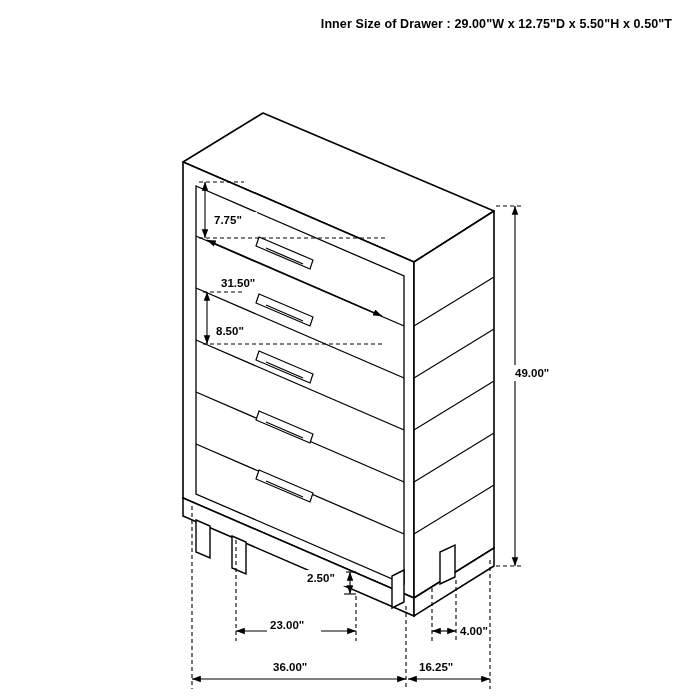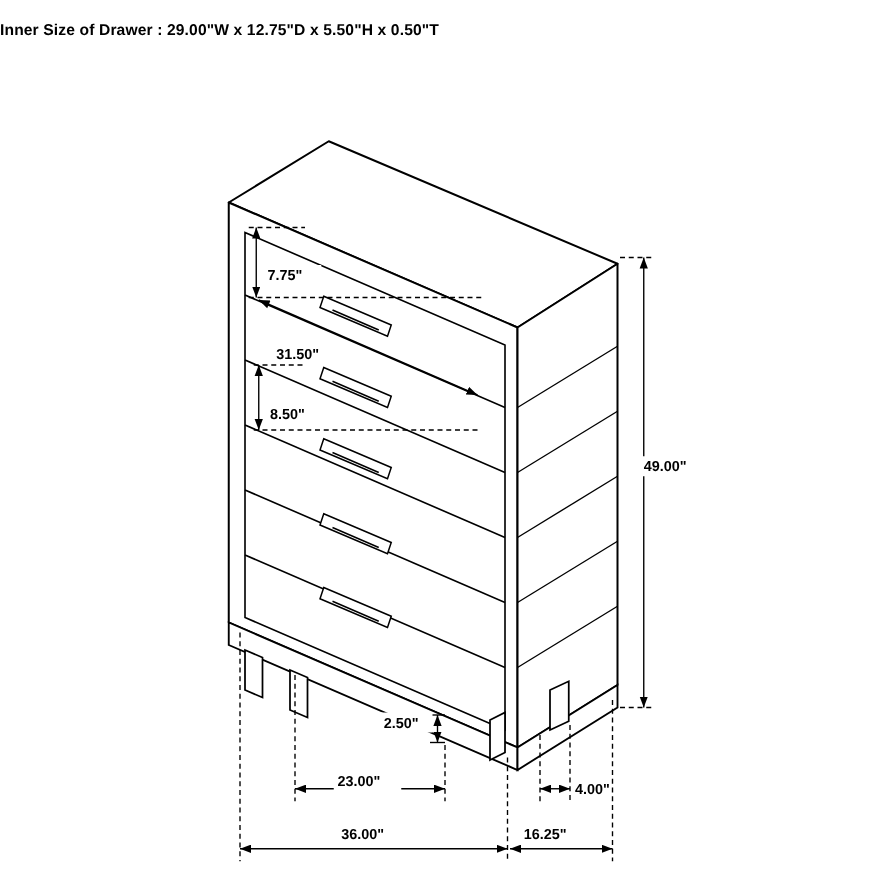--- a/index.html
+++ b/index.html
@@ -18,21 +18,21 @@
   #stage {
     position: relative;
     width: 700px;
     height: 700px;
   }
   #title {
     position: absolute;
     top: 17px;
     left: 0;
     width: 672px;
-    text-align: left;
+    text-align: right;
     font-size: 12.5px;
     font-weight: bold;
     letter-spacing: 0.1px;
     color: #000;
   }
   #svg-wrap {
     position: absolute;
     top: 0;
     left: 0;
     width: 700px;

